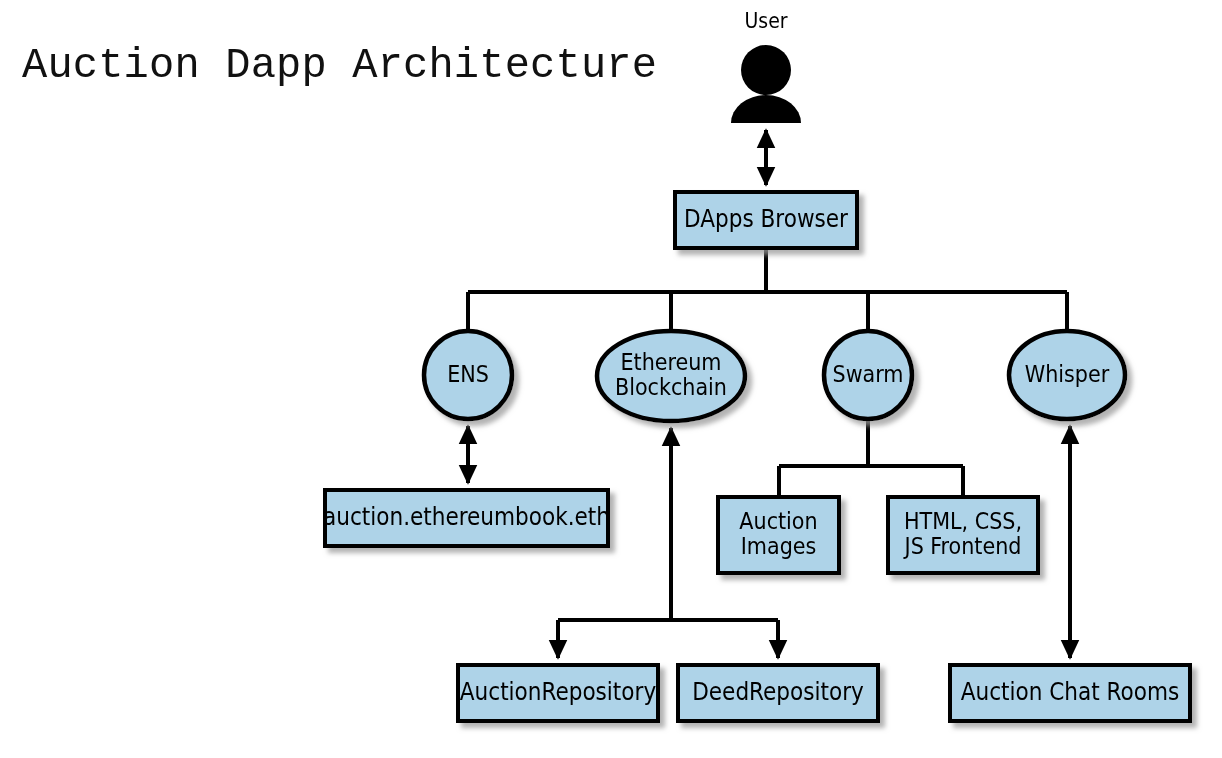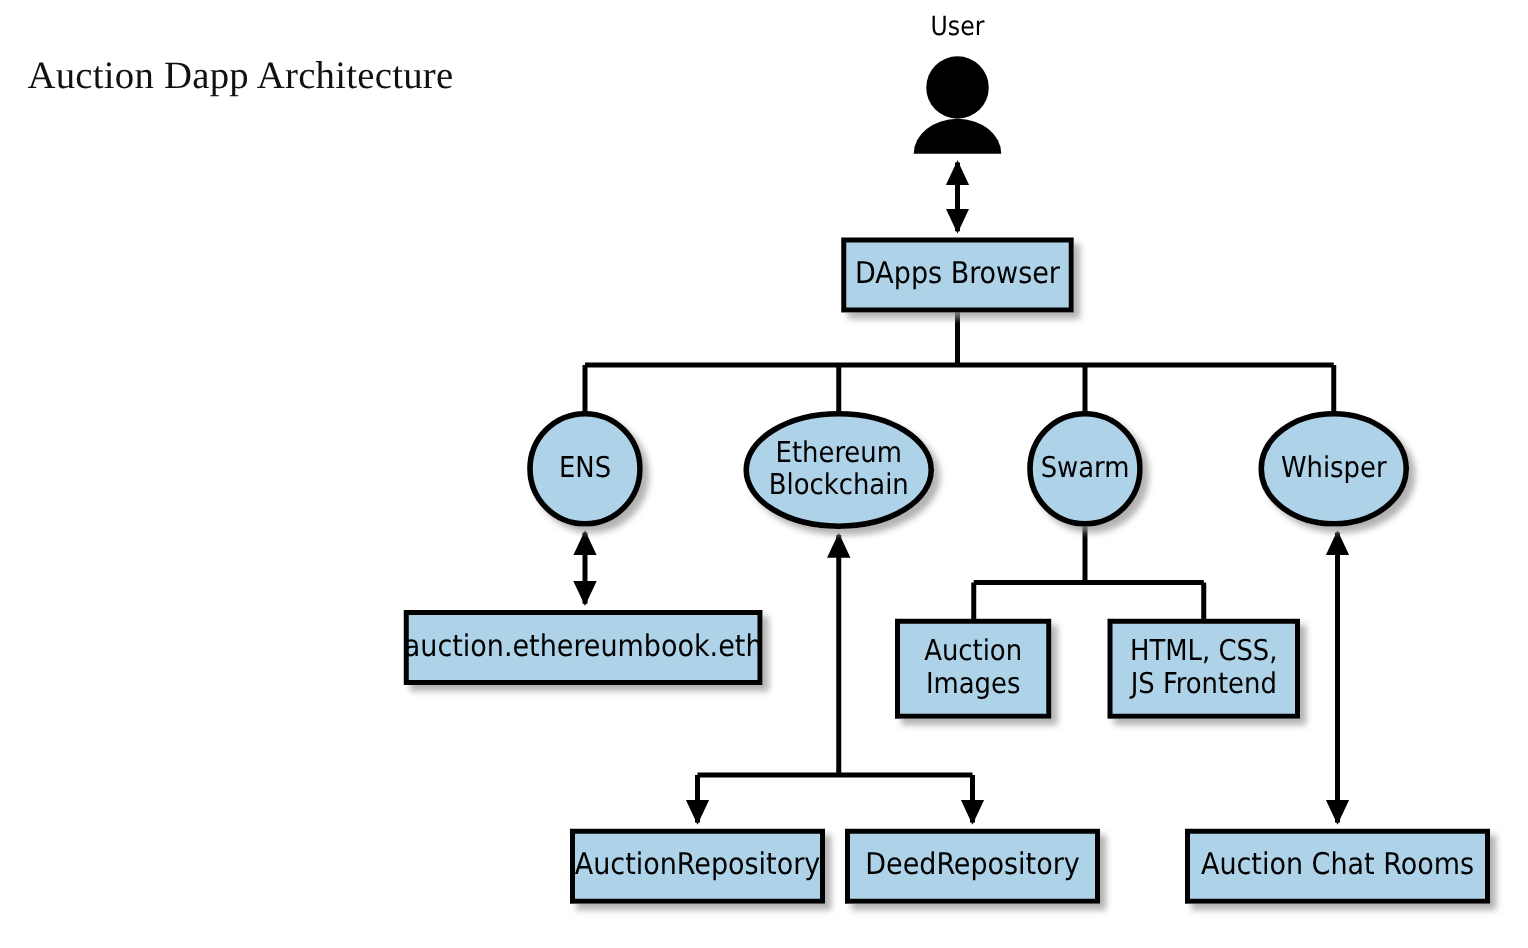--- a/index.html
+++ b/index.html
@@ -16,22 +16,22 @@
   #canvas {
     position: relative;
     width: 1222px;
     height: 758px;
     background: #ffffff;
   }
   #diagram-title {
     position: absolute;
     left: 22px;
     top: 42px;
-    font-family: Liberation Serif, serif;
-    font-size: 31px;
+    font-family: Liberation Mono, monospace;
+    font-size: 42px;
     font-weight: 400;
     color: #111111;
     letter-spacing: 0.2px;
     white-space: nowrap;
   }
   svg#diagram {
     position: absolute;
     left: 0;
     top: 0;
     width: 1222px;

